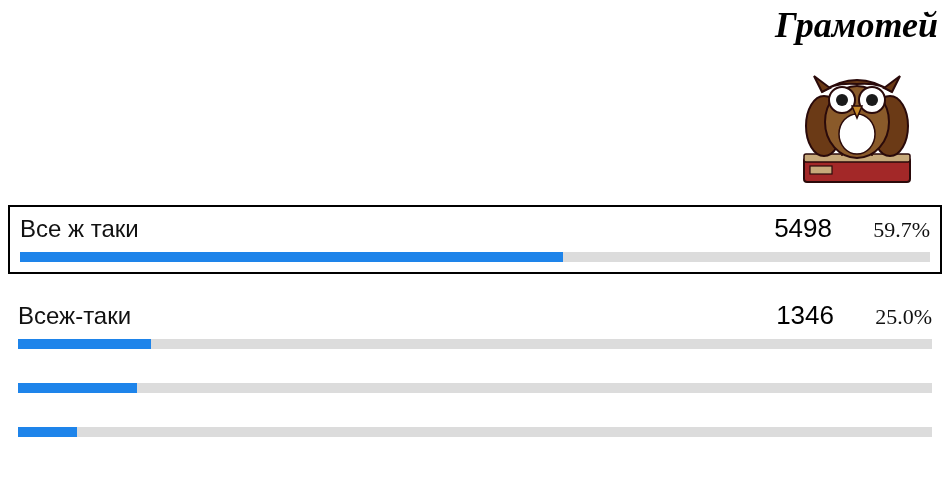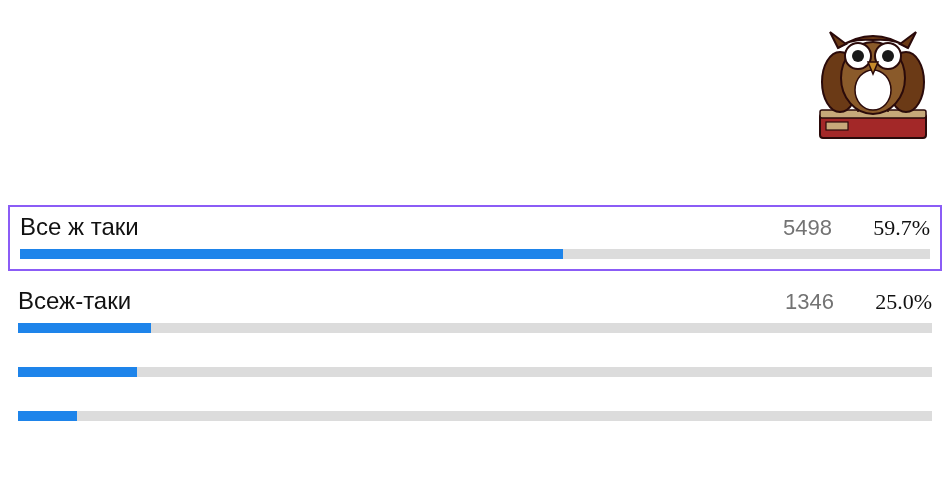--- a/index.html
+++ b/index.html
@@ -29,37 +29,37 @@
       position: absolute;
       top: 205px;
       left: 8px;
       right: 8px;
     }
     .option {
       margin-bottom: 20px;
       padding: 6px 10px 8px 10px;
     }
     .option.correct {
-      border: 2px solid #8b5cf6;
+      border: 2px solid #000000;
       padding: 6px 10px 10px 10px;
-      margin-bottom: 10px;
+      margin-bottom: 20px;
     }
     .row {
       display: flex;
       align-items: baseline;
       margin-bottom: 8px;
     }
     .label {
       flex: 1;
       font-size: 24px;
       color: #111;
     }
     .count {
-      font-size: 22px;
-      color: #737373;
+      font-size: 26px;
+      color: #000000;
       min-width: 70px;
       text-align: right;
       padding-right: 18px;
     }
     .pct {
       font-size: 22px;
       color: #111;
       min-width: 80px;
       text-align: right;
       font-family: Liberation Serif, serif;
@@ -73,20 +73,21 @@
     .bar-fill {
       position: absolute;
       left: 0; top: 0; bottom: 0;
       background: #1e84ea;
     }
   </style>
 </head>
 <body>
 
 <div class="logo">
+  <div class="logo-text">Грамотей</div>
   <svg class="owl-svg" width="130" height="140" viewBox="0 0 130 140">
 
     <rect x="12" y="110" width="106" height="24" rx="3" fill="#a32828" stroke="#2a0a0a" stroke-width="2"></rect>
     <rect x="12" y="106" width="106" height="8" rx="2" fill="#c7a97a" stroke="#2a0a0a" stroke-width="1.5"></rect>
     <rect x="18" y="118" width="22" height="8" fill="#c7a97a" stroke="#2a0a0a" stroke-width="1.2"></rect>
 
     <path d="M50 108 l-3 -6 l6 0 z M58 108 l-3 -6 l6 0 z" fill="#c78a2a" stroke="#2a0a0a" stroke-width="1"></path>
     <path d="M72 108 l-3 -6 l6 0 z M80 108 l-3 -6 l6 0 z" fill="#c78a2a" stroke="#2a0a0a" stroke-width="1"></path>
 
     <ellipse cx="32" cy="78" rx="18" ry="30" fill="#6b3a16" stroke="#2a0a0a" stroke-width="2"></ellipse>

